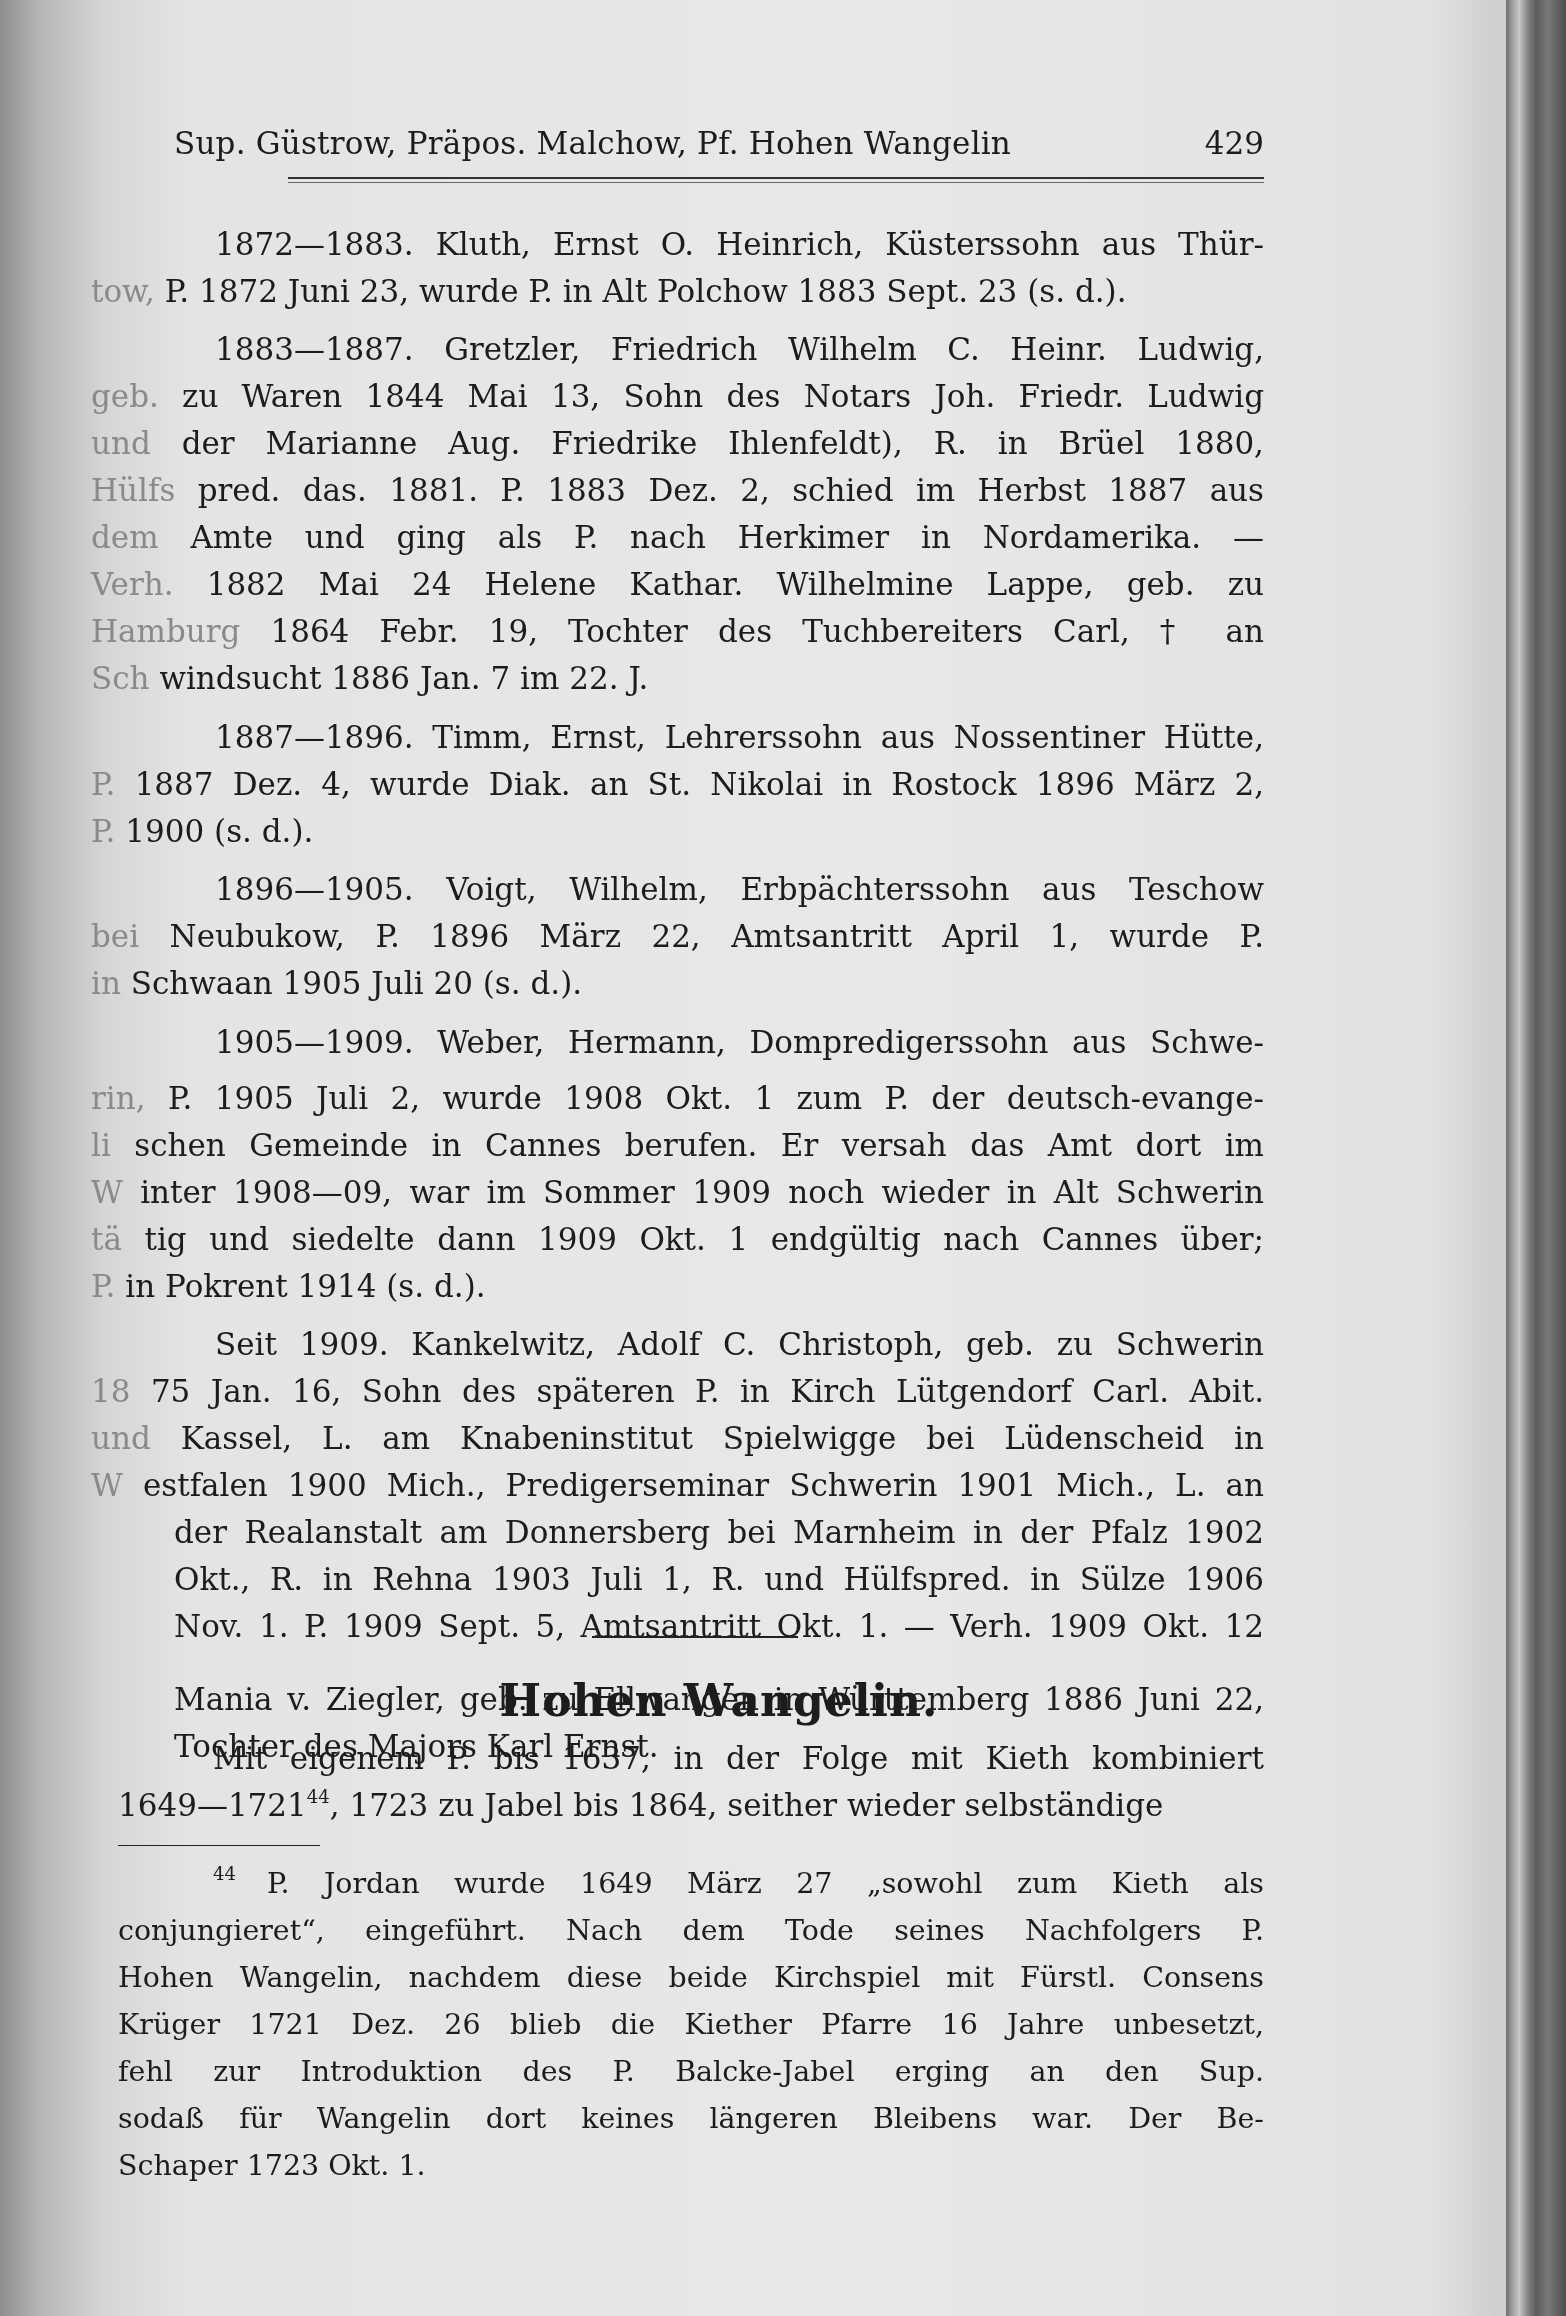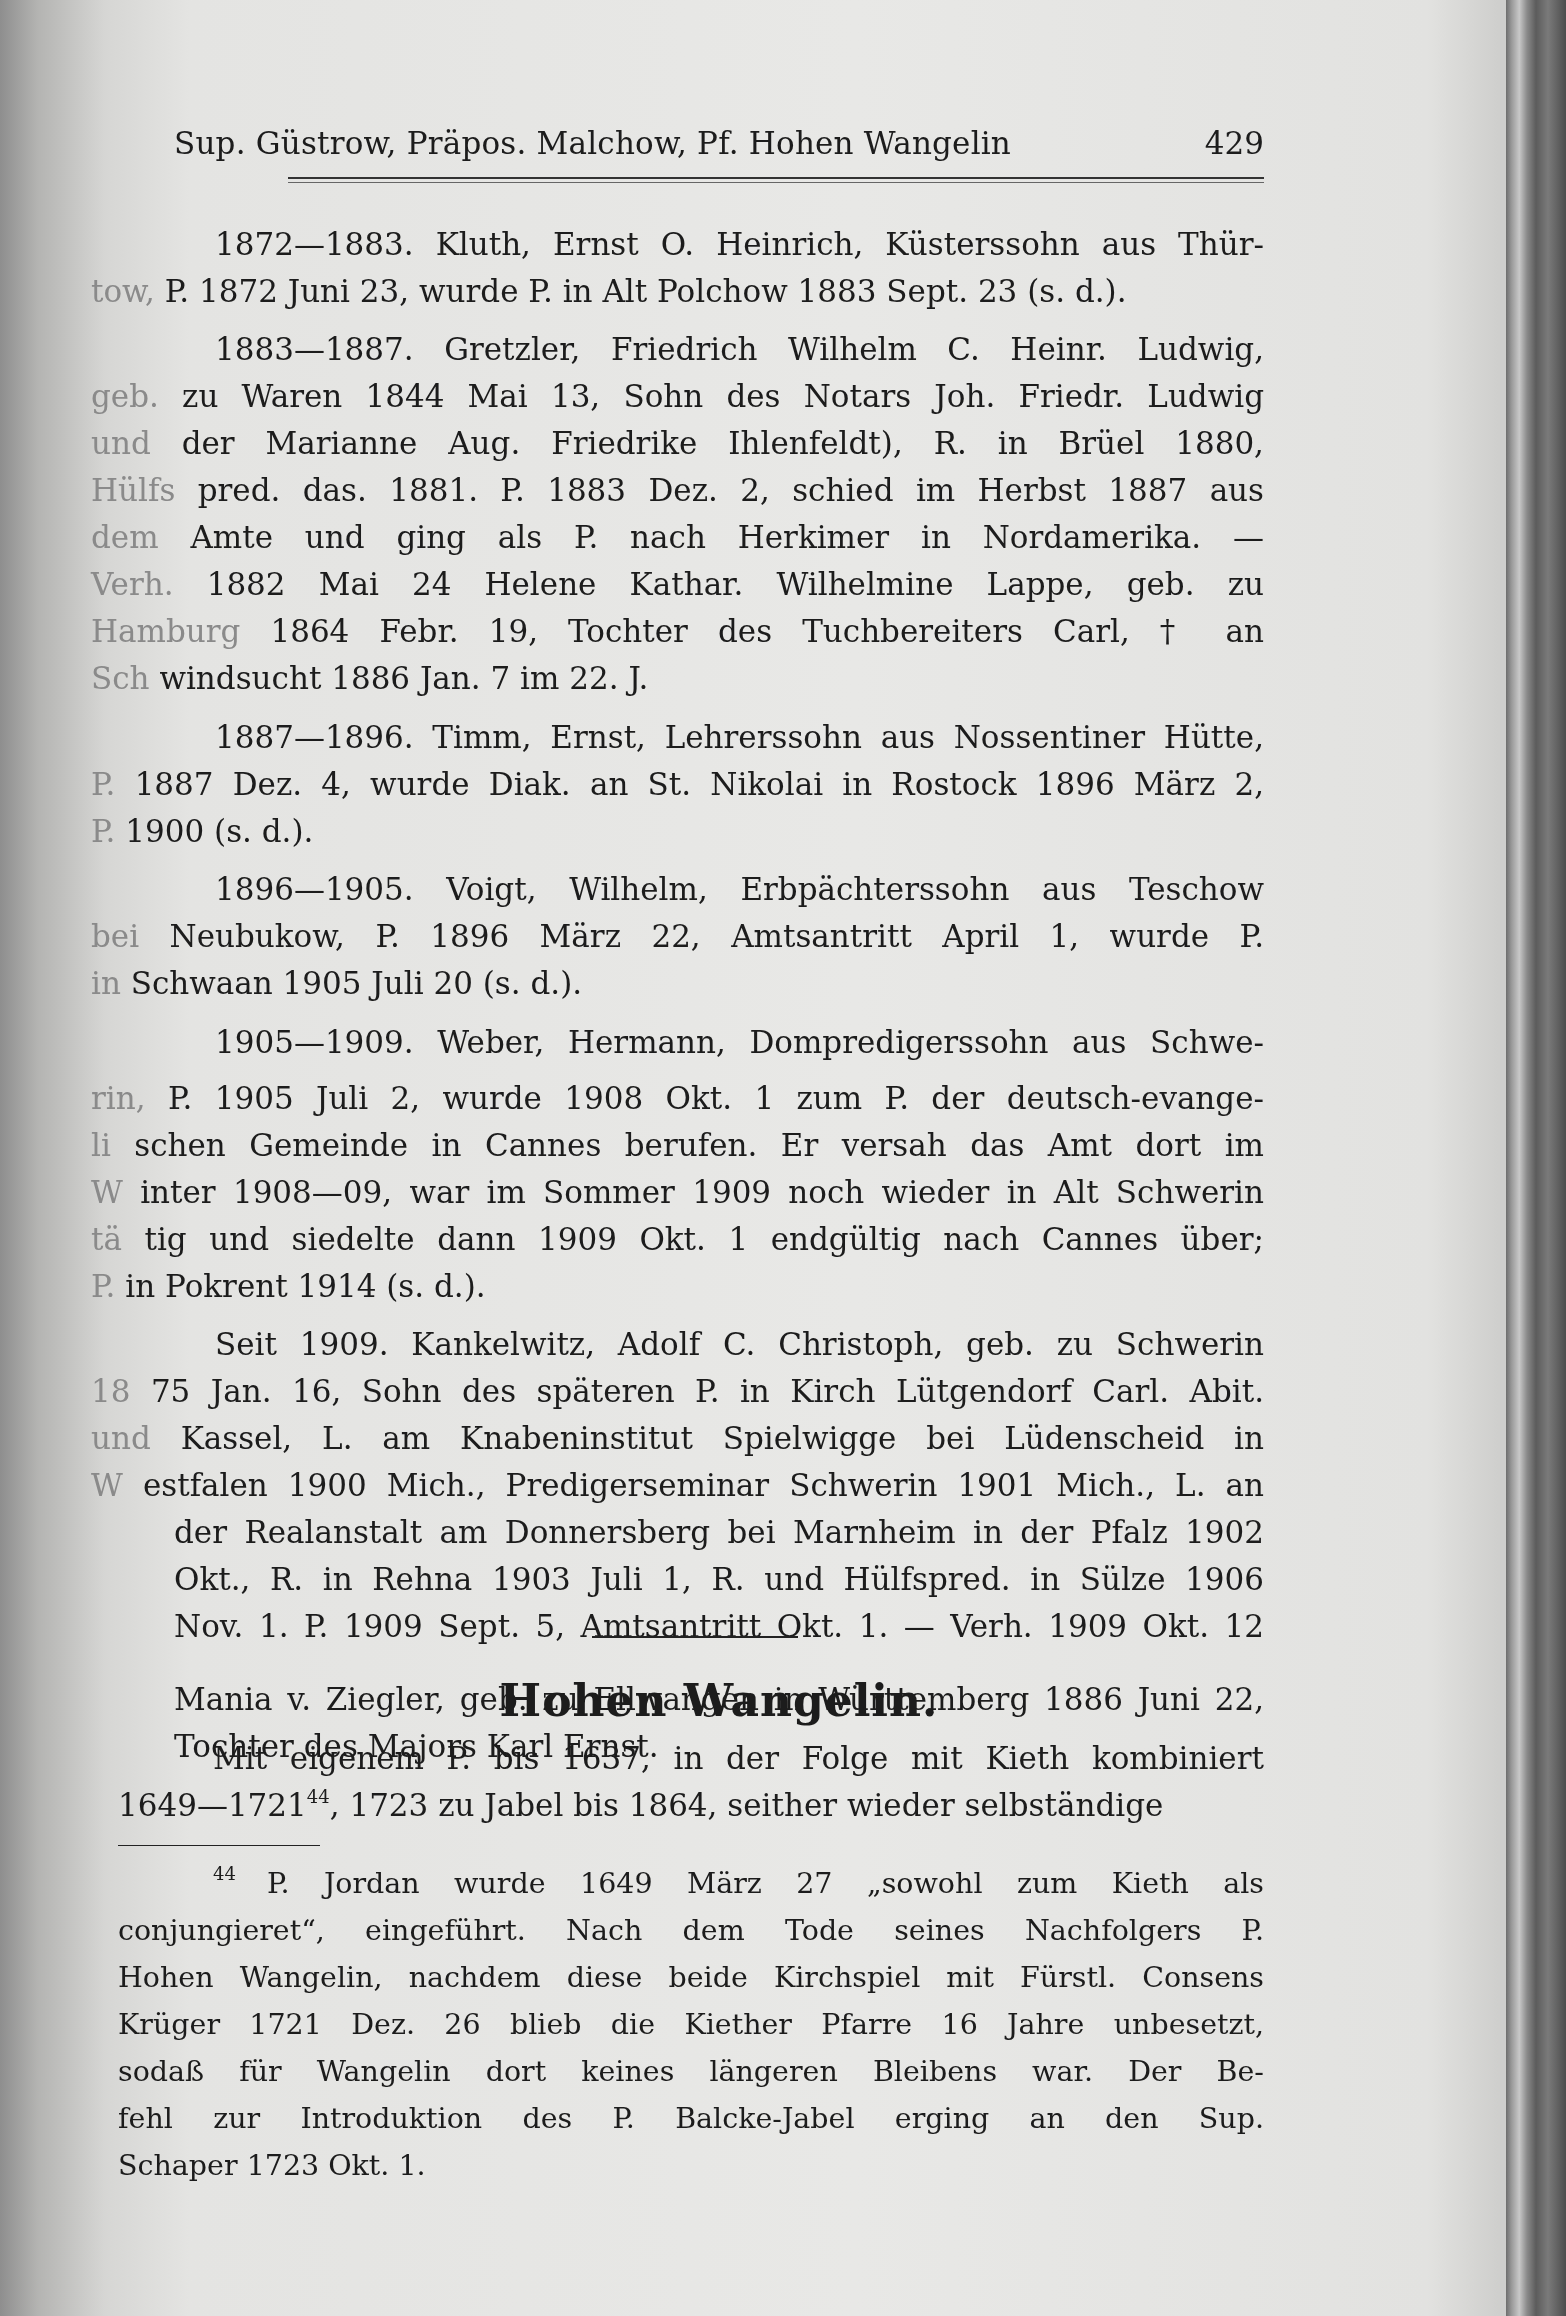--- a/index.html
+++ b/index.html
@@ -118,18 +118,18 @@
     <span class="line indent" style="padding-left:95px">Mit eigenem P. bis 1637, in der Folge mit Kieth kombiniert</span>
     <span class="line last"><span>1649—1721</span><sup>44</sup><span>, 1723 zu Jabel bis 1864, seither wieder selbständige</span></span>
   </div>
 
   <div class="fn-rule"></div>
   <div class="footnote" id="footnote">
       <span class="line indent"><sup>44 </sup><span>P. Jordan wurde 1649 März 27 „sowohl zum Kieth als</span></span>
       <span class="line"><span>conjungieret“, eingeführt. Nach dem Tode seines Nachfolgers P.</span></span>
       <span class="line"><span>Hohen Wangelin, nachdem diese beide Kirchspiel mit Fürstl. Consens</span></span>
       <span class="line"><span>Krüger 1721 Dez. 26 blieb die Kiether Pfarre 16 Jahre unbesetzt,</span></span>
+      <span class="line"><span>fehl zur Introduktion des P. Balcke-Jabel erging an den Sup.</span></span>
       <span class="line"><span>sodaß für Wangelin dort keines längeren Bleibens war. Der Be-</span></span>
-      <span class="line"><span>fehl zur Introduktion des P. Balcke-Jabel erging an den Sup.</span></span>
       <span class="line last"><span>Schaper 1723 Okt. 1.</span></span>
     </div>
 </div>
 
 
 </body></html>

